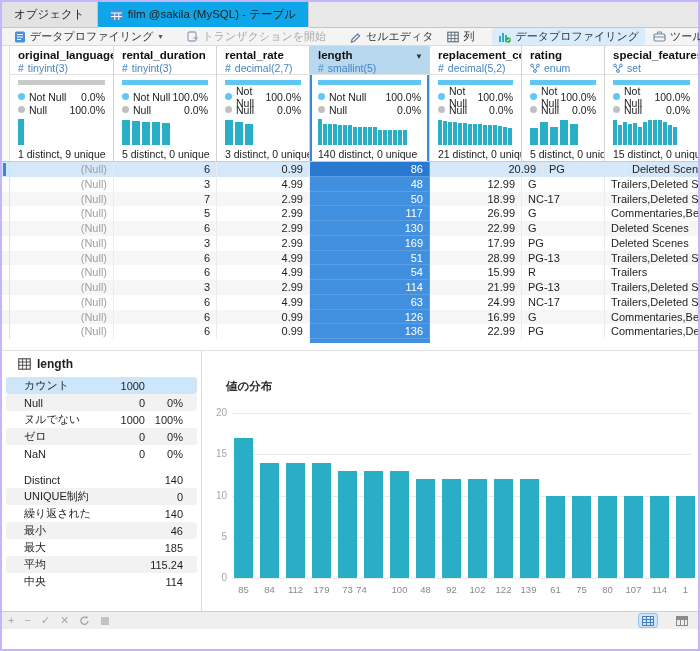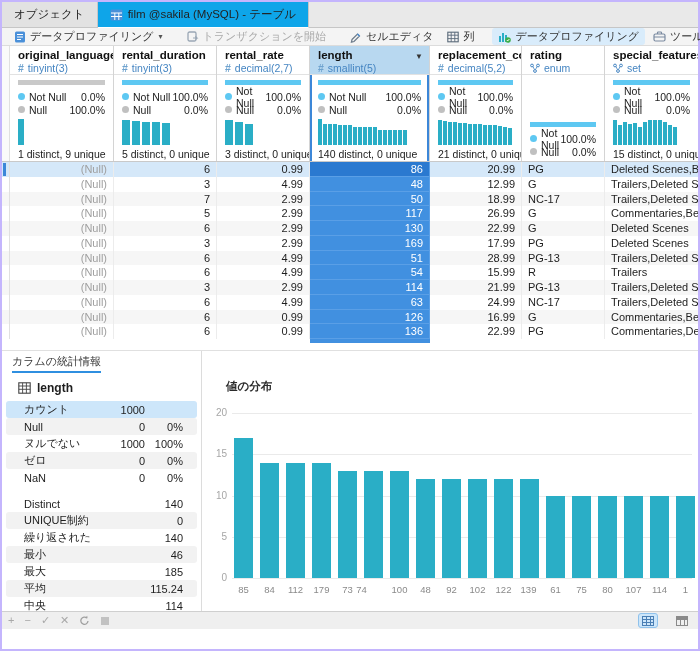--- a/index.html
+++ b/index.html
@@ -364,21 +364,21 @@
               <div class="hist-bar" style="width: 4px; height: 20px; background: rgb(42, 174, 198);"></div>
               <div class="hist-bar" style="width: 4px; height: 20px; background: rgb(42, 174, 198);"></div>
               <div class="hist-bar" style="width: 4px; height: 20px; background: rgb(42, 174, 198);"></div>
               <div class="hist-bar" style="width: 4px; height: 19px; background: rgb(42, 174, 198);"></div>
               <div class="hist-bar" style="width: 4px; height: 18px; background: rgb(42, 174, 198);"></div>
               <div class="hist-bar" style="width: 4px; height: 17px; background: rgb(42, 174, 198);"></div>
             </div>
             <div class="distinct">21 distinct, 0 unique</div>
           </div>
         </div>
-        <div class="col" style="width: 83px; gap: 42px;">
+        <div class="col" style="width: 83px;">
           <div class="col-title">
             <div class="col-name">rating</div>
             <div class="col-type">
               <span class="icon">
                 <svg width="10" height="10" viewBox="0 0 10 10">
                   <circle cx="2" cy="2.5" r="1.4" fill="none" stroke="#4585c2" stroke-width="1"></circle>
                   <circle cx="8" cy="2.5" r="1.4" fill="none" stroke="#4585c2" stroke-width="1"></circle>
                   <circle cx="5" cy="8" r="1.4" fill="none" stroke="#4585c2" stroke-width="1"></circle>
                   <path d="M3 3.5l1.4 3M7 3.5l-1.4 3" stroke="#4585c2" stroke-width="0.8"></path>
                 </svg>
@@ -460,21 +460,21 @@
       </div>
     <div class="grid-body" id="grid-body">
         <div class="row sel">
           <div class="gutter" style="background: transparent;">
             <div class="rowmark"></div>
           </div>
           <div class="cell r null" style="width: 104px;">(Null)</div>
           <div class="cell r" style="width: 103px;">6</div>
           <div class="cell r" style="width: 93px;">0.99</div>
           <div class="cell r selcol activecell" style="width: 120px;">86</div>
-          <div class="cell r" style="width: 92px; padding-left: 27px;">20.99</div>
+          <div class="cell r" style="width: 113px; padding-left: 27px;">20.99</div>
           <div class="cell" style="width: 83px;">PG</div>
           <div class="cell last" style="width: 97px;">Deleted Scenes,Behind the</div>
         </div>
         <div class="row">
           <div class="gutter" style="background: transparent;"></div>
           <div class="cell r null" style="width: 104px;">(Null)</div>
           <div class="cell r" style="width: 103px;">3</div>
           <div class="cell r" style="width: 93px;">4.99</div>
           <div class="cell r selcol" style="width: 120px;">48</div>
           <div class="cell r" style="width: 92px;">12.99</div>
@@ -580,23 +580,20 @@
           <div class="cell r" style="width: 92px;">22.99</div>
           <div class="cell" style="width: 83px;">PG</div>
           <div class="cell last" style="width: 97px;">Commentaries,Deleted Sc</div>
         </div>
         <div class="sliver" style="left: 308px; width: 120px; top: 177px;"></div>
       </div>
   </div>
 
   <div class="bottom">
     <div class="stats">
-      <div class="stats-tab">
-        <span>カラムの統計情報</span>
-      </div>
       <div class="stats-col">
         <span class="icon" id="stats-col-icon">
             <svg width="13" height="12" viewBox="0 0 13 12">
               <rect x="0.8" y="0.8" width="11.4" height="10.4" fill="none" stroke="#444" stroke-width="1.1"></rect>
               <path d="M0.8 4h11.4M0.8 7.3h11.4M4.6 0.8v10.4M8.4 0.8v10.4" stroke="#444" stroke-width="0.9"></path>
             </svg>
           </span>
         <span>length</span>
       </div>
       <div id="stats-rows">

